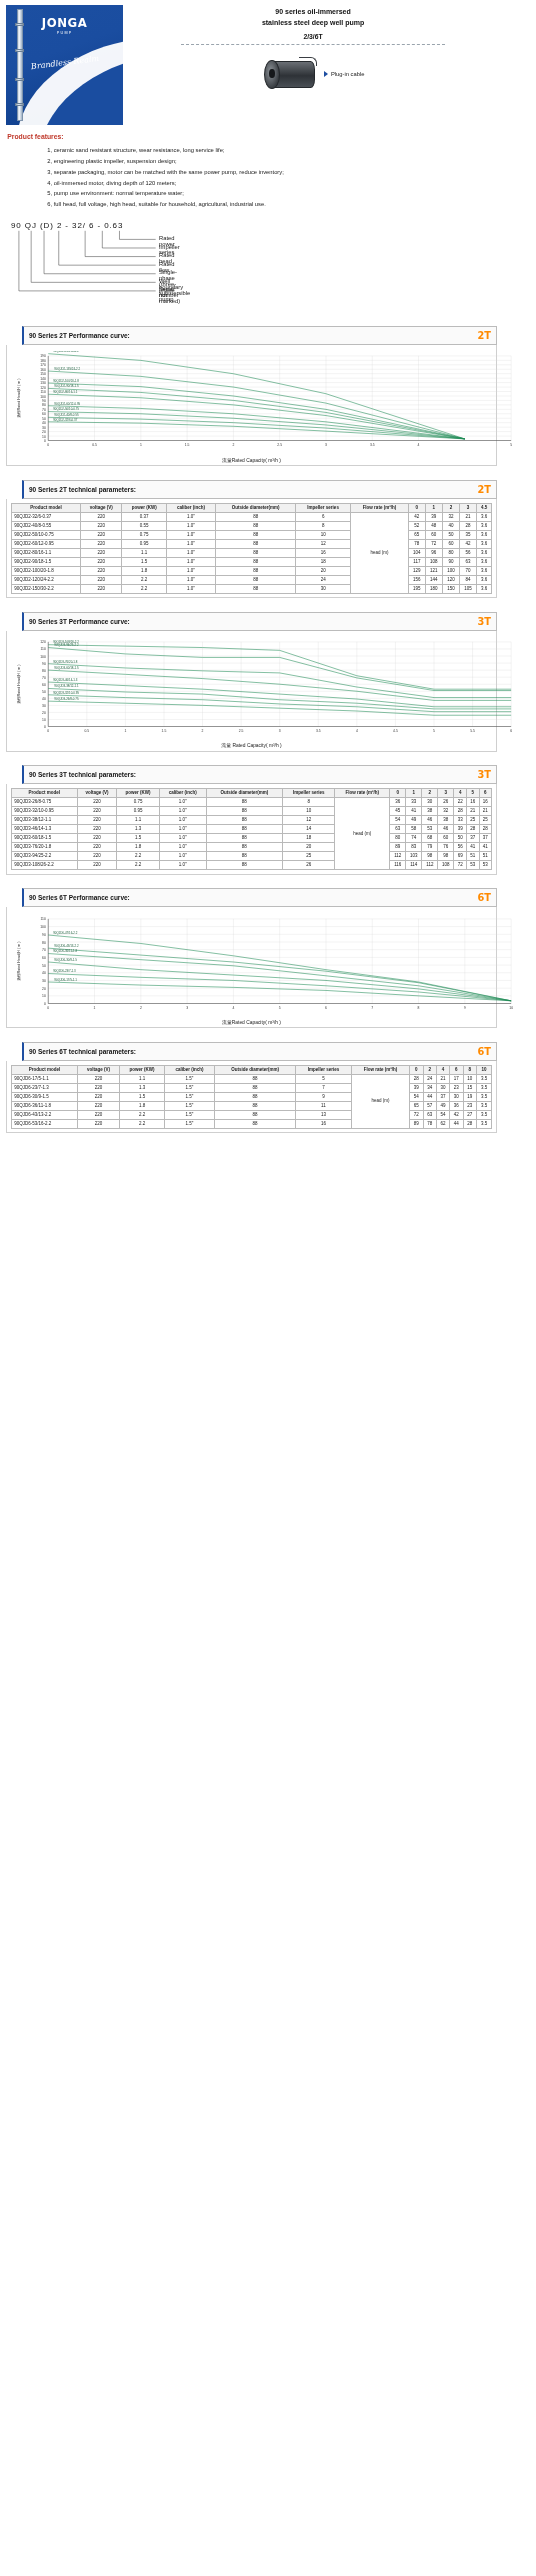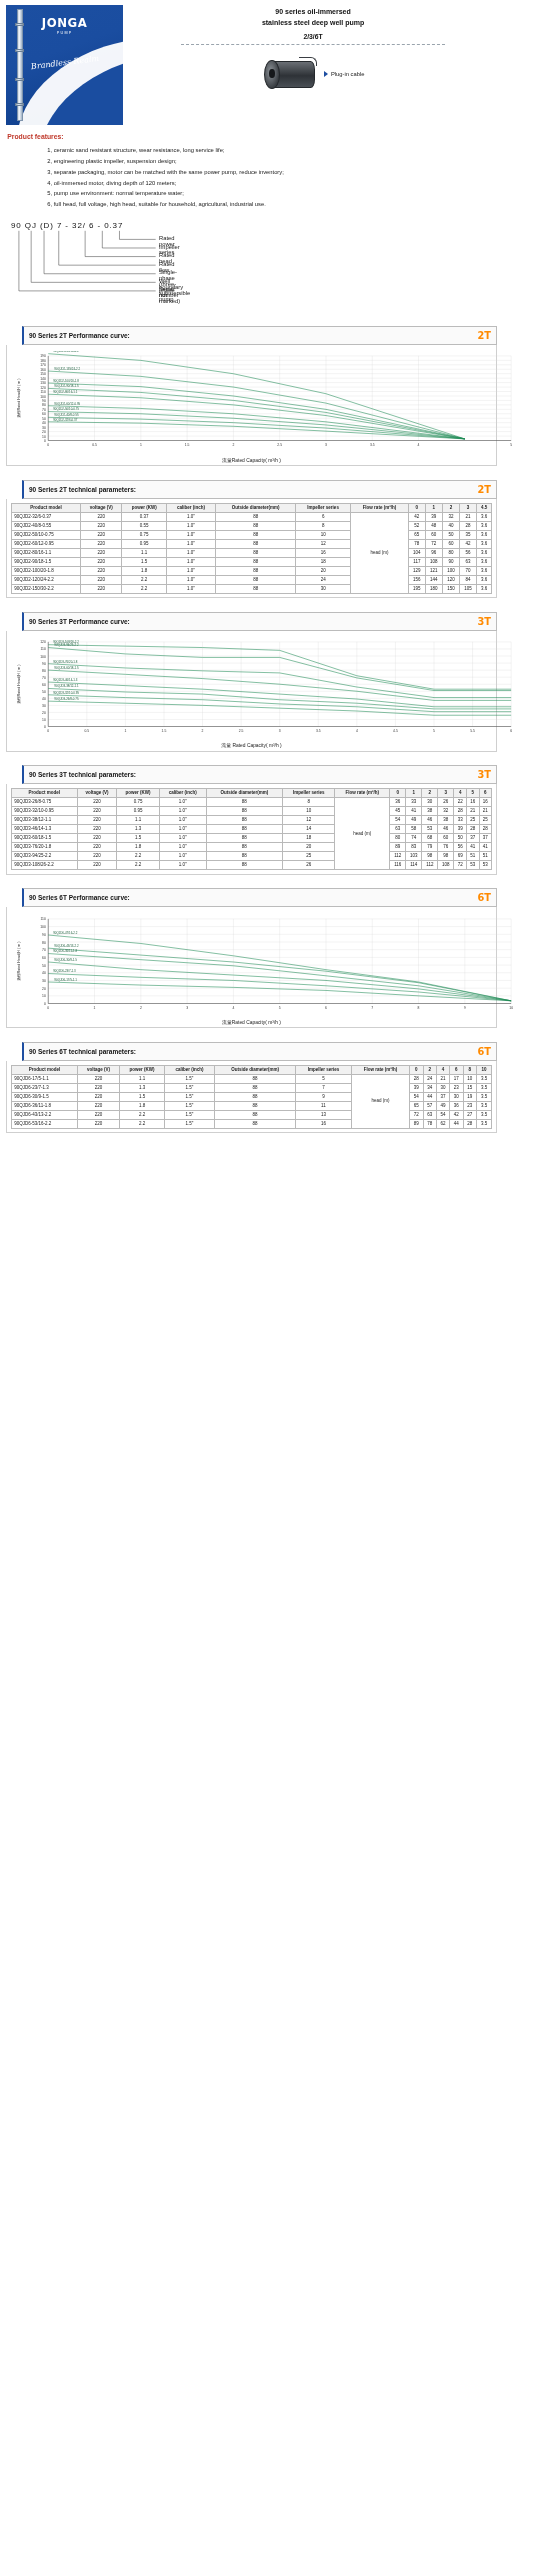--- a/index.html
+++ b/index.html
@@ -196,21 +196,21 @@
   <ul class="feature-list">
     <li>1, ceramic sand resistant structure, wear resistance, long service life;</li>
     <li>2, engineering plastic impeller, suspension design;</li>
     <li>3, separate packaging, motor can be matched with the same power pump, reduce inventory;</li>
     <li>4, oil-immersed motor, diving depth of 120 meters;</li>
     <li>5, pump use environment: normal temperature water;</li>
     <li>6, full head, full voltage, high head, suitable for household, agricultural, industrial use.</li>
   </ul>
 
   <div class="decoder">
-    <div class="model-code">90 QJ (D) 7 - 32/ 6 - 0.37</div>
+    <div class="model-code">90 QJ (D) 2 - 32/ 6 - 0.63</div>
     <svg class="dec-svg" width="320" height="92" viewBox="0 0 520 150">
       <g stroke="#333" stroke-width="0.8" fill="none">
         <path d="M176,16 L176,30 L235,30"></path>
         <path d="M148,16 L148,44 L235,44"></path>
         <path d="M120,16 L120,58 L235,58"></path>
         <path d="M77,16 L77,72 L235,72"></path>
         <path d="M53,16 L53,86 L235,86"></path>
         <path d="M32,16 L32,100 L235,100"></path>
         <path d="M12,16 L12,114 L235,114"></path>
       </g>

